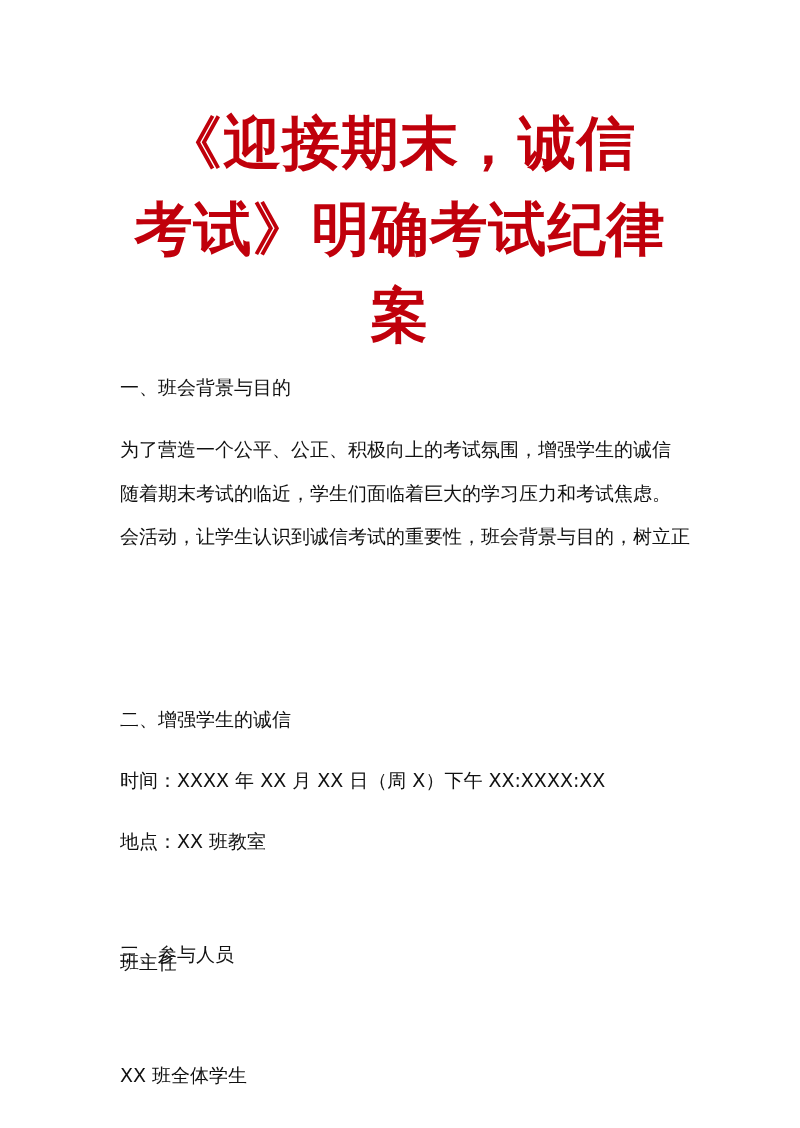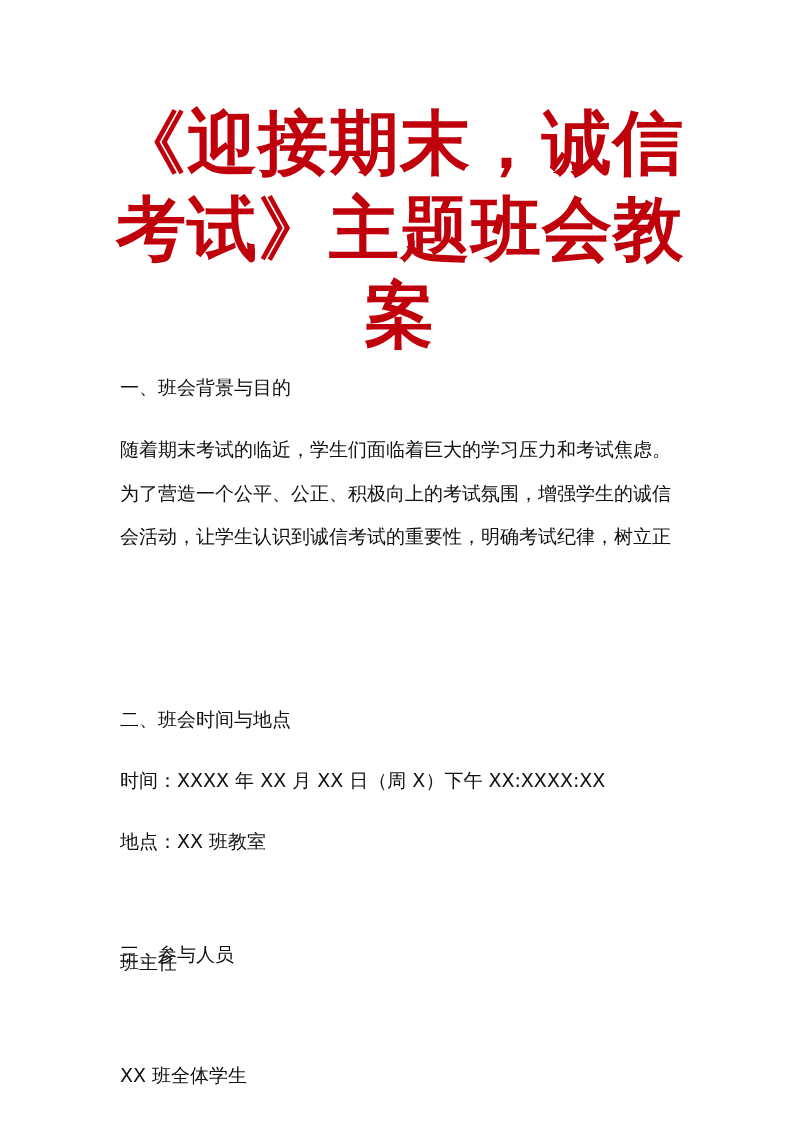--- a/index.html
+++ b/index.html
@@ -1,41 +1,41 @@
 <!DOCTYPE html>
 <html><head>
   <meta charset="utf-8">
   <style>
     html, body { margin: 0; padding: 0; background: #ffffff; }
     body { width: 800px; height: 1128px; position: relative; overflow: hidden;
            font-family: "DejaVu Sans", "Liberation Sans", sans-serif; color: #111111; }
     .title { position: absolute; left: 100px; width: 600px; top: 100px;
              text-align: center; color: #c0000b; font-weight: bold;
-             font-size: 70px; line-height: 86px; letter-spacing: 1px; }
+             font-size: 58px; line-height: 86px; letter-spacing: 1px; }
     .title .line { display: block; white-space: nowrap; }
     .para { position: absolute; left: 120px; font-size: 19px; white-space: nowrap; }
     .body-text { position: absolute; left: 120px; top: 428px; width: 560px;
                  font-size: 19px; line-height: 43.5px; }
     .body-text .line { display: block; white-space: nowrap; }
   </style>
 </head>
 <body>
 
 <div class="title">
   <span class="line">《迎接期末，诚信</span>
-  <span class="line">考试》主题班会教</span>
+  <span class="line">考试》明确考试纪律</span>
   <span class="line">案</span>
 </div>
 
 <div class="para" style="top:375px;text-align:right;">一、班会背景与目的</div>
 
 <div class="body-text">
+  <span class="line">为了营造一个公平、公正、积极向上的考试氛围，增强学生的诚信</span>
   <span class="line">随着期末考试的临近，学生们面临着巨大的学习压力和考试焦虑。</span>
-  <span class="line">为了营造一个公平、公正、积极向上的考试氛围，增强学生的诚信</span>
-  <span class="line">会活动，让学生认识到诚信考试的重要性，明确考试纪律，树立正</span>
+  <span class="line">会活动，让学生认识到诚信考试的重要性，班会背景与目的，树立正</span>
 </div>
 
-<div class="para" style="top:707px;">二、班会时间与地点</div>
+<div class="para" style="top:707px;">二、增强学生的诚信</div>
 <div class="para" style="top:768px;">时间：XXXX 年 XX 月 XX 日（周 X）下午 XX:XXXX:XX</div>
 <div class="para" style="top:829px;">地点：XX 班教室</div>
 <div class="para" style="top:942px;">三、参与人员</div>
 <div class="para" style="top:950px;">班主任</div>
 <div class="para" style="top:1063px;">XX 班全体学生</div>
 
 </body></html>

